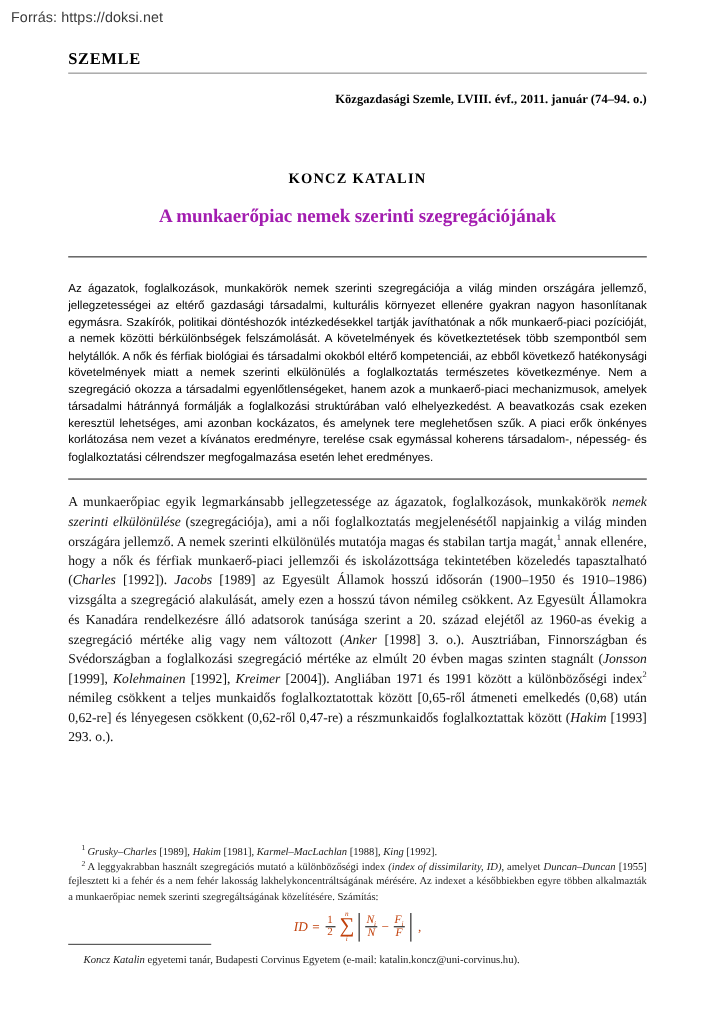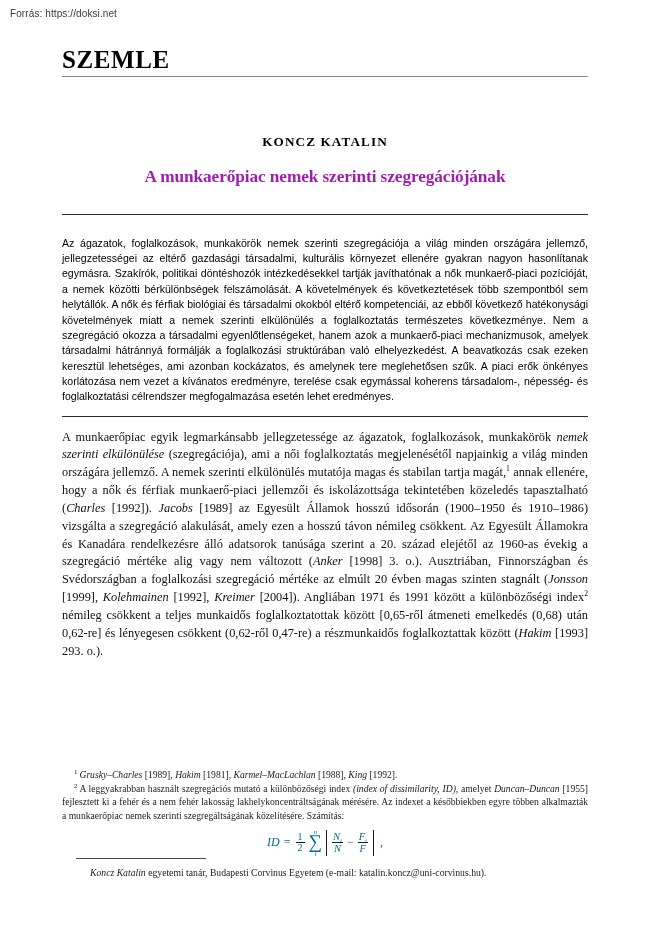--- a/index.html
+++ b/index.html
@@ -18,21 +18,21 @@
   }
 
   
   .source-bar {
     position: absolute;
     top: 0;
     left: 0;
     width: 650px;
     height: 26px;
     font-family: "Liberation Sans", "DejaVu Sans", sans-serif;
-    font-size: 10px;
+    font-size: 13px;
     color: #3a3a3a;
     padding: 8px 0 0 10px;
     box-sizing: border-box;
     letter-spacing: 0.1px;
   }
 
   
   .page {
     position: absolute;
     top: 0;
@@ -43,21 +43,21 @@
     padding: 0 62px;
   }
 
   .szemle-block {
     margin-top: 47px;
     position: relative;
   }
   .szemle-title {
     font-family: "Liberation Serif", "DejaVu Serif", serif;
     font-weight: bold;
-    font-size: 25px;
+    font-size: 15px;
     letter-spacing: 0.6px;
     line-height: 1.05;
     color: #000;
   }
   .szemle-rule {
     border: 0;
     border-top: 1.6px solid #8a8a8a;
     margin: 3px 0 0 0;
     width: 100%;
   }
@@ -153,21 +153,21 @@
   }
   .footnote.fn-one { text-indent: 12px; text-align: left; }
   .footnote.fn-two { text-indent: 12px; margin-top: 1px; }
   .footnote i { font-style: italic; }
 
   
   .formula {
     text-align: center;
     margin-top: 7px;
     font-size: 12px;
-    color: #0369a1;
+    color: #c2410c;
   }
   .formula .eq {
     display: inline-flex;
     align-items: center;
     gap: 2px;
     font-style: italic;
   }
   .formula .half {
     display: inline-flex;
     flex-direction: column;
@@ -214,21 +214,21 @@
   .formula .comma { font-style: normal; margin-left: 3px; }
   .formula sub {
     font-size: 0.62em;
     vertical-align: sub;
     line-height: 0;
   }
 
   
   .author-note-wrap {
     position: absolute;
-    left: 76px;
+    left: 62px;
     right: 62px;
     top: 858px;
   }
   .author-rule {
     border: 0;
     border-top: 1px solid #4a4a4a;
     margin: 0 0 7px 0;
     width: 130px;
   }
   .author-note {
@@ -246,20 +246,21 @@
   <span>Forrás: https://doksi.net</span>
 </div>
 
 <div class="page">
 
   <div class="szemle-block">
     <div class="szemle-title">SZEMLE</div>
     <hr class="szemle-rule">
   </div>
 
+  <div class="journal-line">Közgazdasági Szemle, LVIII. évf., 2011. január (74–94. o.)</div>
 
   <div class="author-name">KONCZ KATALIN</div>
 
   <div class="doc-title">
     <div>A munkaerőpiac nemek szerinti szegregációjának</div>
   </div>
 
   <hr class="thin-rule rule-above-abstract">
 
   <div class="abstract">

